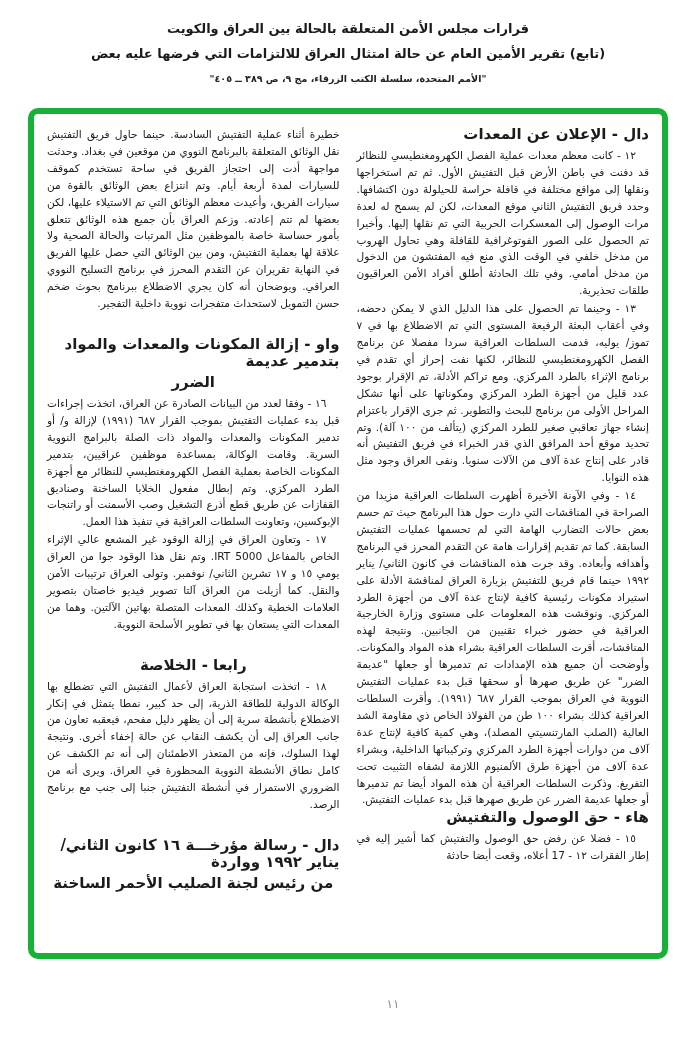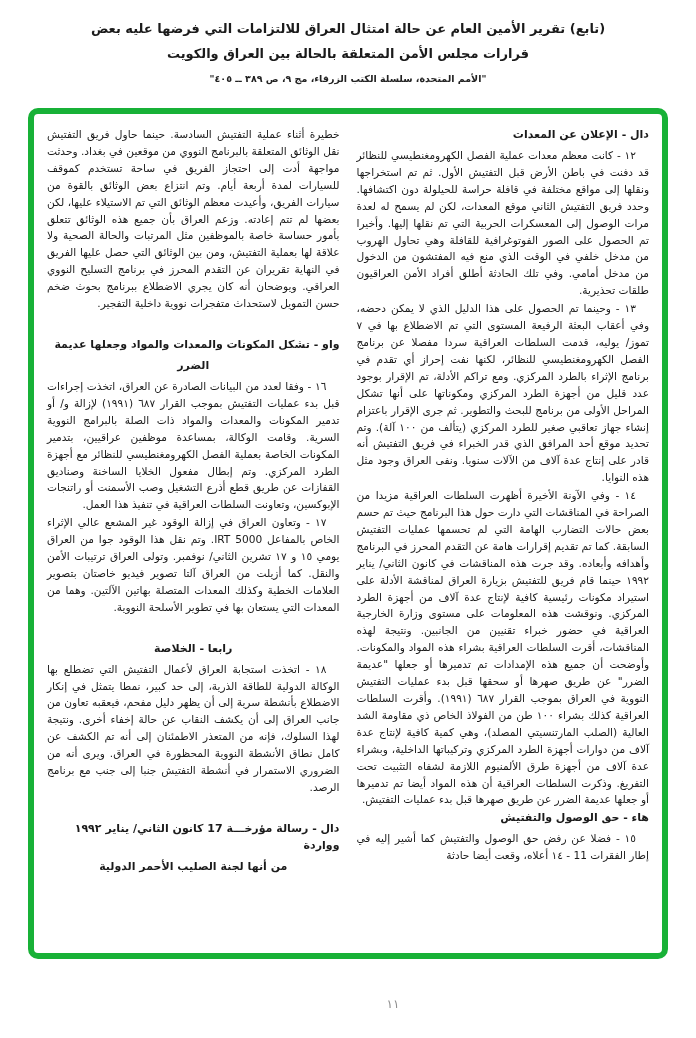--- a/index.html
+++ b/index.html
@@ -22,66 +22,66 @@
   .cols{direction:rtl;display:flex;gap:17px;height:100%;}
   .col{
     width:50%;box-sizing:border-box;
     font-size:10.6px;line-height:16.9px;
     text-align:justify;text-align-last:right;
     color:var(--ink,#1b1b1b);
   }
   .col p{margin:0 0 1px 0;text-indent:13px;}
   .col p.cont{text-indent:0;}
   .col h2{
-    font-size:11px;font-weight:bold;margin:0 0 4px 0;
+    font-size:15px;font-weight:bold;margin:0 0 4px 0;
     text-align:right;text-align-last:right;line-height:17px;
   }
   .col h2.sub{text-align:left;text-align-last:center;margin-top:0;}
   .col h2.mt{margin-top:0;}
   .col h2.mt-lg{margin-top:24px;}
   .col h2.center{text-align:left;text-align-last:center;}
   
   .pgnum{
     position:absolute;top:997px;left:378px;width:30px;
     font-size:12px;color:#8f8f8f;text-align:center;letter-spacing:1px;
   }
 </style>
 </head>
 <body>
 
 <div class="page">
 
   <div class="hdr">
+    <div class="t1">قرارات مجلس الأمن المتعلقة بالحالة بين العراق والكويت</div>
     <div class="t1">(تابع) تقرير الأمين العام عن حالة امتثال العراق للالتزامات التي فرضها عليه بعض</div>
-    <div class="t1">قرارات مجلس الأمن المتعلقة بالحالة بين العراق والكويت</div>
     <div class="t3">"الأمم المتحدة، سلسلة الكتب الزرقاء، مج ٩، ص ٣٨٩ ــ ٤٠٥"</div>
   </div>
 
   <div class="frame">
     <div class="cols">
 
       <section class="col">
         <h2>دال - الإعلان عن المعدات</h2>
         <p>١٢ - كانت معظم معدات عملية الفصل الكهرومغنطيسي للنظائر قد دفنت في باطن الأرض قبل التفتيش الأول. ثم تم استخراجها ونقلها إلى مواقع مختلفة في قافلة حراسة للحيلولة دون اكتشافها. وحدد فريق التفتيش الثاني موقع المعدات، لكن لم يسمح له لعدة مرات الوصول إلى المعسكرات الحربية التي تم نقلها إليها. وأخيرا تم الحصول على الصور الفوتوغرافية للقافلة وهي تحاول الهروب من مدخل خلفي في الوقت الذي منع فيه المفتشون من الدخول من مدخل أمامي. وفي تلك الحادثة أطلق أفراد الأمن العراقيون طلقات تحذيرية.</p>
         <p>١٣ - وحينما تم الحصول على هذا الدليل الذي لا يمكن دحضه، وفي أعقاب البعثة الرفيعة المستوى التي تم الاضطلاع بها في ٧ تموز/ يوليه، قدمت السلطات العراقية سردا مفصلا عن برنامج الفصل الكهرومغنطيسي للنظائر، لكنها نفت إحراز أي تقدم في برنامج الإثراء بالطرد المركزي. ومع تراكم الأدلة، تم الإقرار بوجود عدد قليل من أجهزة الطرد المركزي ومكوناتها على أنها تشكل المراحل الأولى من برنامج للبحث والتطوير. ثم جرى الإقرار باعتزام إنشاء جهاز تعاقبي صغير للطرد المركزي (يتألف من ١٠٠ آلة). وتم تحديد موقع أحد المرافق الذي قدر الخبراء في فريق التفتيش أنه قادر على إنتاج عدة آلاف من الآلات سنويا. ونفى العراق وجود مثل هذه النوايا.</p>
         <p>١٤ - وفي الآونة الأخيرة أظهرت السلطات العراقية مزيدا من الصراحة في المناقشات التي دارت حول هذا البرنامج حيث تم حسم بعض حالات التضارب الهامة التي لم تحسمها عمليات التفتيش السابقة. كما تم تقديم إقرارات هامة عن التقدم المحرز في البرنامج وأهدافه وأبعاده. وقد جرت هذه المناقشات في كانون الثاني/ يناير ١٩٩٢ حينما قام فريق للتفتيش بزيارة العراق لمناقشة الأدلة على استيراد مكونات رئيسية كافية لإنتاج عدة آلاف من أجهزة الطرد المركزي. ونوقشت هذه المعلومات على مستوى وزارة الخارجية العراقية في حضور خبراء تقنيين من الجانبين. ونتيجة لهذه المناقشات، أقرت السلطات العراقية بشراء هذه المواد والمكونات. وأوضحت أن جميع هذه الإمدادات تم تدميرها أو جعلها "عديمة الضرر" عن طريق صهرها أو سحقها قبل بدء عمليات التفتيش النووية في العراق بموجب القرار ٦٨٧ (١٩٩١). وأقرت السلطات العراقية كذلك بشراء ١٠٠ طن من الفولاذ الخاص ذي مقاومة الشد العالية (الصلب المارتنسيتي المصلد)، وهي كمية كافية لإنتاج عدة آلاف من دوارات أجهزة الطرد المركزي وتركيباتها الداخلية، وبشراء عدة آلاف من أجهزة طرق الألمنيوم اللازمة لشفاه التثبيت تحت التفريغ. وذكرت السلطات العراقية أن هذه المواد أيضا تم تدميرها أو جعلها عديمة الضرر عن طريق صهرها قبل بدء عمليات التفتيش.</p>
         <h2 class="mt">هاء - حق الوصول والتفتيش</h2>
-        <p>١٥ - فضلا عن رفض حق الوصول والتفتيش كما أشير إليه في إطار الفقرات 11 - ١٤ أعلاه، وقعت أيضا حادثة</p>
+        <p>١٥ - فضلا عن رفض حق الوصول والتفتيش كما أشير إليه في إطار الفقرات ١٢ - 17 أعلاه، وقعت أيضا حادثة</p>
       </section>
 
       <section class="col">
         <p class="cont">خطيرة أثناء عملية التفتيش السادسة. حينما حاول فريق التفتيش نقل الوثائق المتعلقة بالبرنامج النووي من موقعين في بغداد. وحدثت مواجهة أدت إلى احتجاز الفريق في ساحة تستخدم كموقف للسيارات لمدة أربعة أيام. وتم انتزاع بعض الوثائق بالقوة من سيارات الفريق، وأعيدت معظم الوثائق التي تم الاستيلاء عليها، لكن بعضها لم تتم إعادته. وزعم العراق بأن جميع هذه الوثائق تتعلق بأمور حساسة خاصة بالموظفين مثل المرتبات والحالة الصحية ولا علاقة لها بعملية التفتيش، ومن بين الوثائق التي حصل عليها الفريق في النهاية تقريران عن التقدم المحرز في برنامج التسليح النووي العراقي. ويوضحان أنه كان يجري الاضطلاع ببرنامج بحوث ضخم حسن التمويل لاستحداث متفجرات نووية داخلية التفجير.</p>
-        <h2 class="mt-lg">واو - تشكل المكونات والمعدات والمواد وجعلها عديمة</h2>
+        <h2 class="mt-lg">واو - إزالة المكونات والمعدات والمواد بتدمير عديمة</h2>
         <h2 class="sub">الضرر</h2>
         <p>١٦ - وفقا لعدد من البيانات الصادرة عن العراق، اتخذت إجراءات قبل بدء عمليات التفتيش بموجب القرار ٦٨٧ (١٩٩١) لإزالة و/ أو تدمير المكونات والمعدات والمواد ذات الصلة بالبرامج النووية السرية. وقامت الوكالة، بمساعدة موظفين عراقيين، بتدمير المكونات الخاصة بعملية الفصل الكهرومغنطيسي للنظائر مع أجهزة الطرد المركزي. وتم إبطال مفعول الخلايا الساخنة وصناديق القفازات عن طريق قطع أذرع التشغيل وصب الأسمنت أو راتنجات الإبوكسين، وتعاونت السلطات العراقية في تنفيذ هذا العمل.</p>
         <p>١٧ - وتعاون العراق في إزالة الوقود غير المشعع عالي الإثراء الخاص بالمفاعل IRT 5000. وتم نقل هذا الوقود جوا من العراق يومي ١٥ و ١٧ تشرين الثاني/ نوفمبر. وتولى العراق ترتيبات الأمن والنقل. كما أزيلت من العراق آلتا تصوير فيديو خاصتان بتصوير العلامات الخطية وكذلك المعدات المتصلة بهاتين الآلتين. وهما من المعدات التي يستعان بها في تطوير الأسلحة النووية.</p>
         <h2 class="mt-lg center">رابعا - الخلاصة</h2>
         <p>١٨ - اتخذت استجابة العراق لأعمال التفتيش التي تضطلع بها الوكالة الدولية للطاقة الذرية، إلى حد كبير، نمطا يتمثل في إنكار الاضطلاع بأنشطة سرية إلى أن يظهر دليل مفحم، فيعقبه تعاون من جانب العراق إلى أن يكشف النقاب عن حالة إخفاء أخرى. ونتيجة لهذا السلوك، فإنه من المتعذر الاطمئنان إلى أنه تم الكشف عن كامل نطاق الأنشطة النووية المحظورة في العراق. ويرى أنه من الضروري الاستمرار في أنشطة التفتيش جنبا إلى جنب مع برنامج الرصد.</p>
-        <h2 class="mt-lg">دال - رسالة مؤرخـــة 17 كانون الثاني/ يناير ١٩٩٢ وواردة</h2>
-        <h2 class="sub">من أنها لجنة الصليب الأحمر الدولية</h2>
+        <h2 class="mt-lg">دال - رسالة مؤرخـــة ١٦ كانون الثاني/ يناير ١٩٩٢ وواردة</h2>
+        <h2 class="sub">من رئيس لجنة الصليب الأحمر الساخنة</h2>
       </section>
 
     </div>
   </div>
 
   <div class="pgnum">١١</div>
 
 </div>
 
 </body></html>

